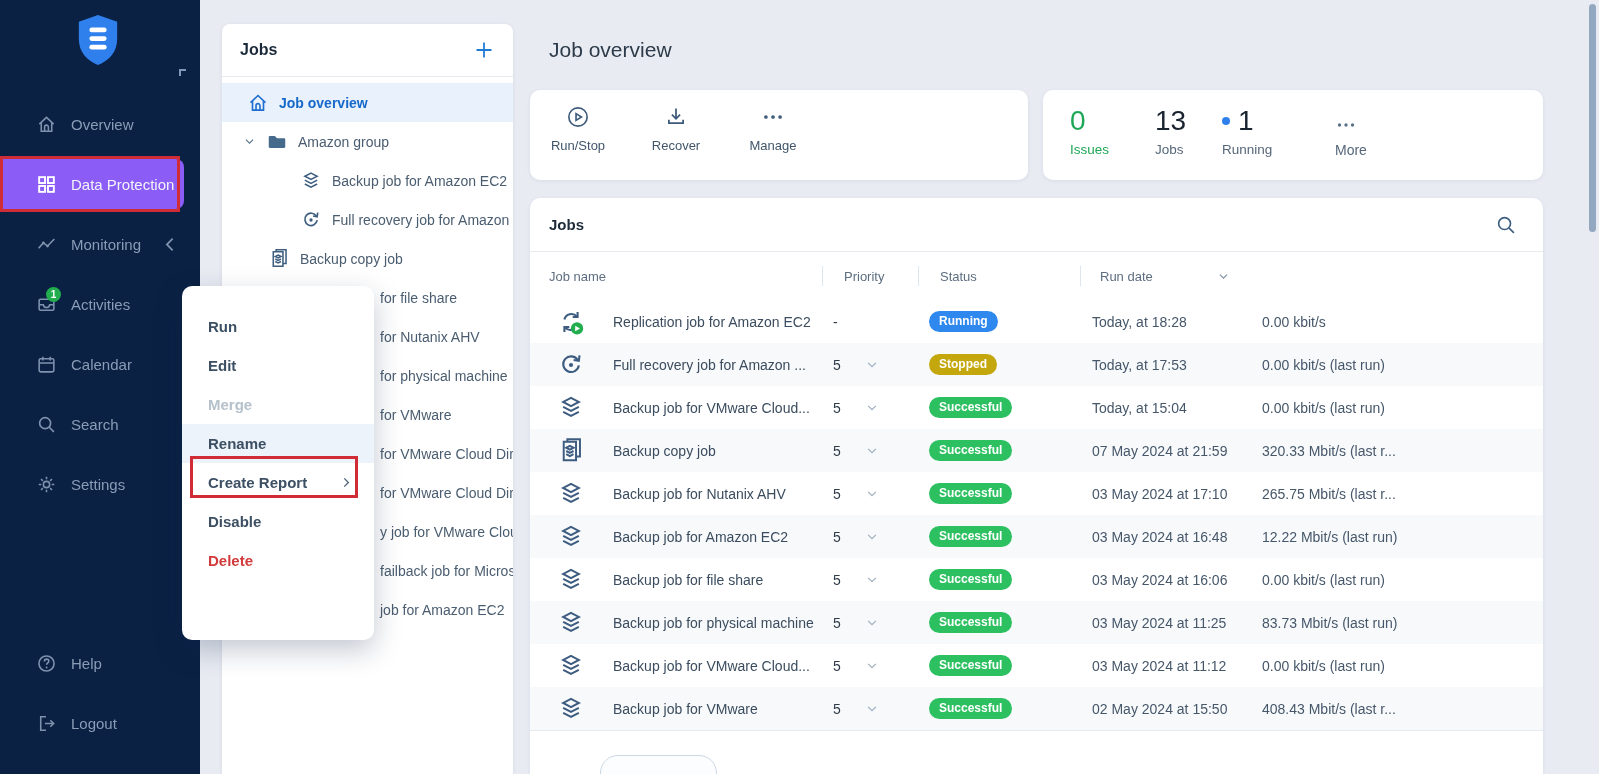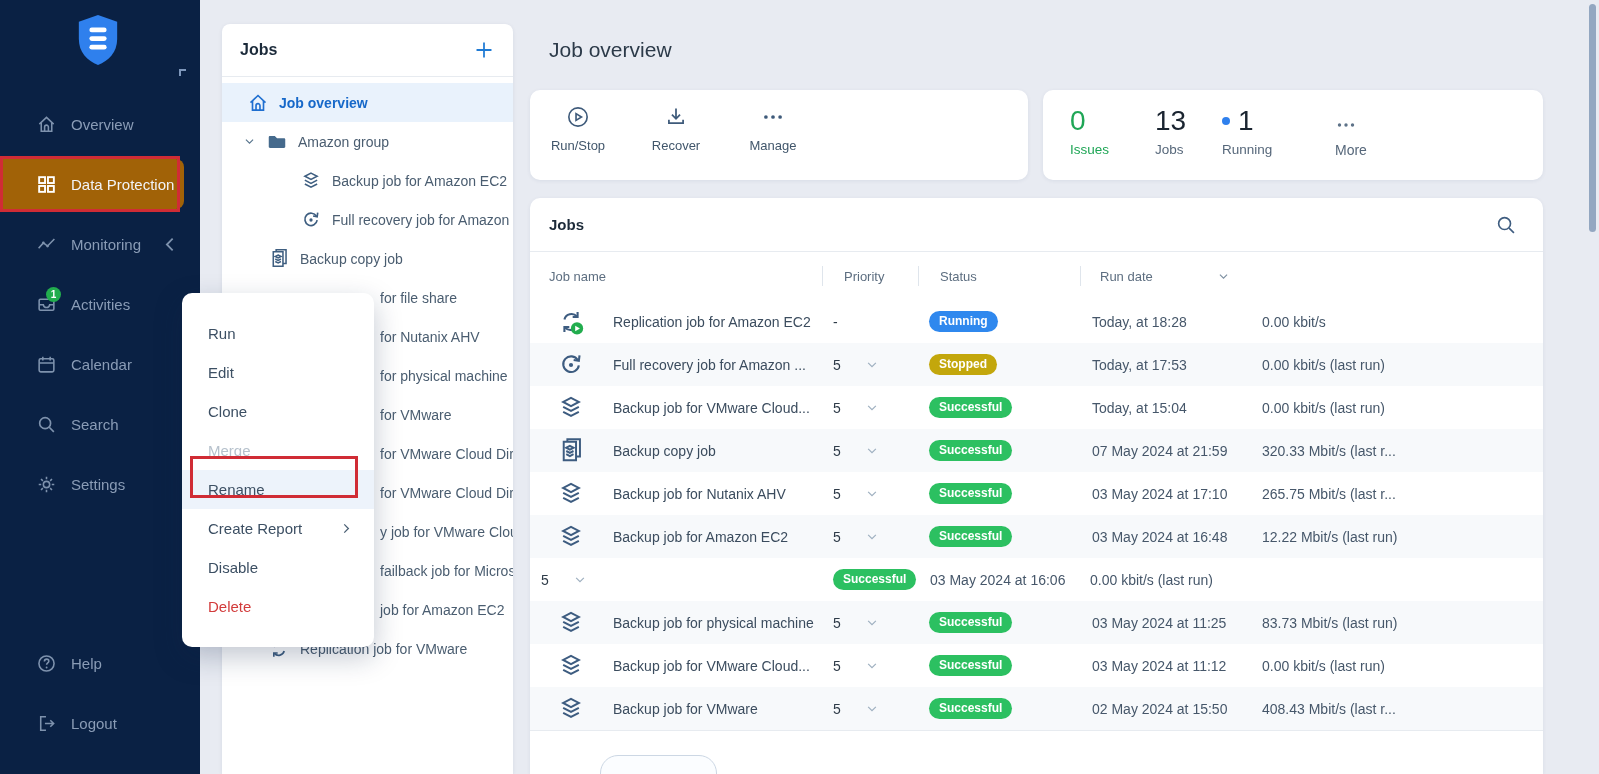--- a/index.html
+++ b/index.html
@@ -20,21 +20,21 @@
   }
   #logo { position:absolute; left:75px; top:14px; width:46px; height:52px; }
   #corner-mark { position:absolute; left:178px; top:68px; width:10px; height:10px; color:#7e97bb; }
   .side-item {
     position:absolute; left:0; width:184px; height:50px;
     display:flex; align-items:center; padding-left:36px;
     color:#8a9cb6; font-size:15px; cursor:pointer;
   }
   .side-item .icon { width:21px; height:21px; margin-right:14px; color:#7e92ad; }
   .side-item.active {
-    background:#a16207; color:#f2f4f8; border-radius:0 8px 8px 0;
+    background:#8b5cf6; color:#f2f4f8; border-radius:0 8px 8px 0;
     box-shadow:inset 3px 0 0 #2e6bf0;
   }
   .side-item.active .icon { color:#ffffff; }
   .side-chevron { width:14px; height:14px; margin-left:18px; color:#8a9cb6; }
   .side-badge {
     position:absolute; left:46px; top:8px; min-width:15px; height:15px;
     background:#22ad4e; border-radius:8px; color:#fff; font-size:10px; font-weight:bold;
     display:flex; align-items:center; justify-content:center; padding:0 3px;
   }
 
@@ -124,24 +124,25 @@
   }
   .c-date { padding-left:12px; color:#46576a; }
   .c-speed { padding-left:10px; color:#46576a; white-space:nowrap; overflow:hidden; }
   #load-pill {
     position:absolute; left:70px; top:557px; width:117px; height:40px;
     border:1px solid #ccd7e4; border-radius:18px; background:#fbfdff; cursor:pointer;
   }
 
   
   #context-menu {
-    position:absolute; left:182px; top:293px; width:192px; height:354px;
+    position:absolute; left:182px; top:286px; width:192px; height:354px;
     background:#fff; border-radius:10px; z-index:40;
     box-shadow:0 10px 28px rgba(15,35,70,.25);
     padding-top:21px;
+    font-weight:bold;
   }
   .menu-item {
     height:39px; display:flex; align-items:center; padding:0 20px 0 26px;
     font-size:15px; color:#3c4f63; cursor:pointer;
   }
   .menu-item.disabled { color:#b6c1cc; cursor:default; }
   .menu-item.danger { color:#d23b3b; }
   .menu-item.highlighted { background:#edf3fb; }
   .menu-item .sub { width:15px; height:15px; margin-left:auto; color:#4a5f73; }
 
@@ -352,31 +353,20 @@
       </div>
       <div class="t-row t-frag">
         <span>y job for VMware Cloud</span>
       </div>
       <div class="t-row t-frag">
         <span>failback job for Microsof</span>
       </div>
       <div class="t-row t-frag">
         <span>job for Amazon EC2</span>
       </div>
-      <div class="t-row t-l1">
-        <span class="icon j-icon">
-          <svg viewBox="0 0 20 20" fill="none" stroke="currentColor" stroke-width="1.5">
-            <path d="M5.3 8.2 A5.2 5.2 0 0 1 14.2 6"></path>
-            <path d="M14.7 2.9 V6.4 H11.2"></path>
-            <path d="M14.7 11.8 A5.2 5.2 0 0 1 5.8 14"></path>
-            <path d="M5.3 17.1 V13.6 H8.8"></path>
-          </svg>
-        </span>
-        <span>Replication job for VMware</span>
-      </div>
     </div>
 </section>
 
 <h1 id="page-title">Job overview</h1>
 
 <div id="actions-card" class="card">
     <div class="action" style="left: 15px;">
       <span class="icon">
         <svg viewBox="0 0 22 22" fill="none" stroke="currentColor" stroke-width="1.5">
           <circle cx="11" cy="11" r="8.4"></circle>
@@ -598,87 +588,97 @@
             <svg viewBox="0 0 20 20" fill="none" stroke="currentColor" stroke-width="1.7">
               <path d="M4.5 7 L10 12.5 L15.5 7"></path>
             </svg>
           </span>
         </div>
         <div class="c-status"><span class="badge" style="background: rgb(44, 192, 97);">Successful</span></div>
         <div class="c-date">03 May 2024 at 16:48</div>
         <div class="c-speed">12.22 Mbit/s (last run)</div>
       </div>
       <div class="tr grid">
-        <div class="c-pri">
-          <span>5</span>
-          <span class="icon caret">
-            <svg viewBox="0 0 20 20" fill="none" stroke="currentColor" stroke-width="1.7">
-              <path d="M4.5 7 L10 12.5 L15.5 7"></path>
-            </svg>
-          </span>
-        </div>
-        <div class="c-status"><span class="badge" style="background: rgb(44, 192, 97);">Successful</span></div>
-        <div class="c-date">03 May 2024 at 16:06</div>
-        <div class="c-speed">0.00 kbit/s (last run)</div>
-      </div>
-      <div class="tr grid">
         <div class="c-name">
           <span class="icon">
             <svg viewBox="0 0 20 20" fill="none" stroke="currentColor" stroke-width="1.4">
               <path d="M10 2.8 L15.6 5.7 L10 8.6 L4.4 5.7 Z"></path>
               <path d="M15.6 9.2 L10 12.1 L4.4 9.2"></path>
               <path d="M15.6 12.7 L10 15.6 L4.4 12.7"></path>
             </svg>
           </span>
-          <span>Backup job for physical machine</span>
+          <span>Backup job for file share</span>
         </div>
         <div class="c-pri">
           <span>5</span>
           <span class="icon caret">
             <svg viewBox="0 0 20 20" fill="none" stroke="currentColor" stroke-width="1.7">
               <path d="M4.5 7 L10 12.5 L15.5 7"></path>
             </svg>
           </span>
         </div>
         <div class="c-status"><span class="badge" style="background: rgb(44, 192, 97);">Successful</span></div>
-        <div class="c-date">03 May 2024 at 11:25</div>
-        <div class="c-speed">83.73 Mbit/s (last run)</div>
+        <div class="c-date">03 May 2024 at 16:06</div>
+        <div class="c-speed">0.00 kbit/s (last run)</div>
       </div>
       <div class="tr grid">
         <div class="c-name">
           <span class="icon">
             <svg viewBox="0 0 20 20" fill="none" stroke="currentColor" stroke-width="1.4">
               <path d="M10 2.8 L15.6 5.7 L10 8.6 L4.4 5.7 Z"></path>
               <path d="M15.6 9.2 L10 12.1 L4.4 9.2"></path>
               <path d="M15.6 12.7 L10 15.6 L4.4 12.7"></path>
             </svg>
           </span>
-          <span>Backup job for VMware Cloud...</span>
+          <span>Backup job for physical machine</span>
         </div>
         <div class="c-pri">
           <span>5</span>
           <span class="icon caret">
             <svg viewBox="0 0 20 20" fill="none" stroke="currentColor" stroke-width="1.7">
               <path d="M4.5 7 L10 12.5 L15.5 7"></path>
             </svg>
           </span>
         </div>
         <div class="c-status"><span class="badge" style="background: rgb(44, 192, 97);">Successful</span></div>
-        <div class="c-date">03 May 2024 at 11:12</div>
-        <div class="c-speed">0.00 kbit/s (last run)</div>
+        <div class="c-date">03 May 2024 at 11:25</div>
+        <div class="c-speed">83.73 Mbit/s (last run)</div>
       </div>
       <div class="tr grid">
         <div class="c-name">
           <span class="icon">
             <svg viewBox="0 0 20 20" fill="none" stroke="currentColor" stroke-width="1.4">
               <path d="M10 2.8 L15.6 5.7 L10 8.6 L4.4 5.7 Z"></path>
               <path d="M15.6 9.2 L10 12.1 L4.4 9.2"></path>
               <path d="M15.6 12.7 L10 15.6 L4.4 12.7"></path>
             </svg>
           </span>
+          <span>Backup job for VMware Cloud...</span>
+        </div>
+        <div class="c-pri">
+          <span>5</span>
+          <span class="icon caret">
+            <svg viewBox="0 0 20 20" fill="none" stroke="currentColor" stroke-width="1.7">
+              <path d="M4.5 7 L10 12.5 L15.5 7"></path>
+            </svg>
+          </span>
+        </div>
+        <div class="c-status"><span class="badge" style="background: rgb(44, 192, 97);">Successful</span></div>
+        <div class="c-date">03 May 2024 at 11:12</div>
+        <div class="c-speed">0.00 kbit/s (last run)</div>
+      </div>
+      <div class="tr grid">
+        <div class="c-name">
+          <span class="icon">
+            <svg viewBox="0 0 20 20" fill="none" stroke="currentColor" stroke-width="1.4">
+              <path d="M10 2.8 L15.6 5.7 L10 8.6 L4.4 5.7 Z"></path>
+              <path d="M15.6 9.2 L10 12.1 L4.4 9.2"></path>
+              <path d="M15.6 12.7 L10 15.6 L4.4 12.7"></path>
+            </svg>
+          </span>
           <span>Backup job for VMware</span>
         </div>
         <div class="c-pri">
           <span>5</span>
           <span class="icon caret">
             <svg viewBox="0 0 20 20" fill="none" stroke="currentColor" stroke-width="1.7">
               <path d="M4.5 7 L10 12.5 L15.5 7"></path>
             </svg>
           </span>
         </div>
@@ -689,23 +689,20 @@
     </div>
   <div id="load-pill"></div>
 </div>
 
 <div id="context-menu">
     <div class="menu-item">
       <span>Run</span>
     </div>
     <div class="menu-item">
       <span>Edit</span>
-    </div>
-    <div class="menu-item">
-      <span>Clone</span>
     </div>
     <div class="menu-item disabled">
       <span>Merge</span>
     </div>
     <div class="menu-item highlighted">
       <span>Rename</span>
     </div>
     <div class="menu-item">
       <span>Create Report</span>
       <span class="icon sub">

